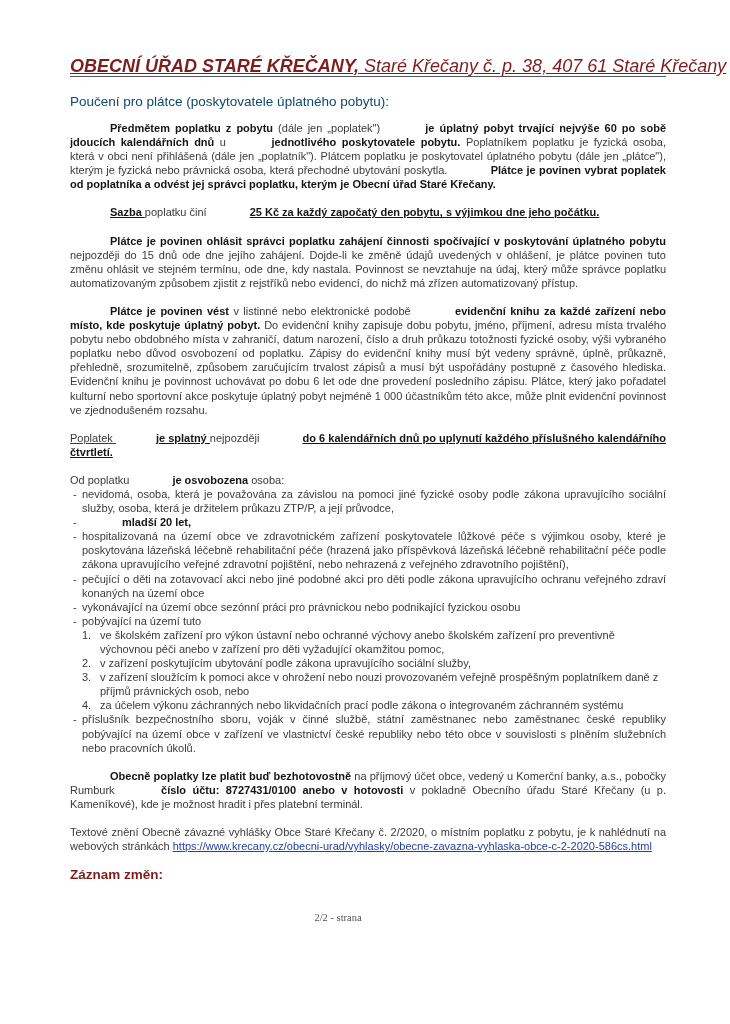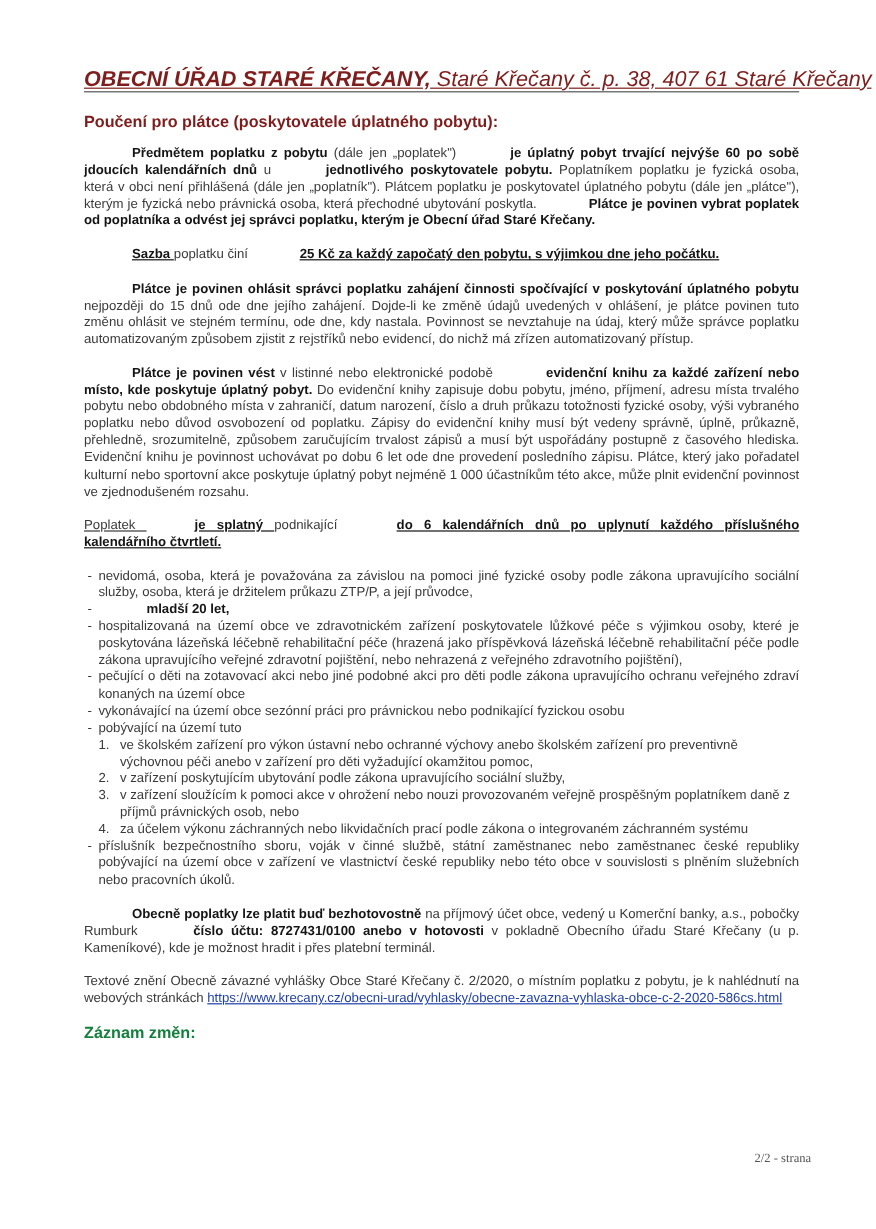--- a/index.html
+++ b/index.html
@@ -34,22 +34,22 @@
     .header .org {
       font-weight: bold;
       text-decoration: underline;
     }
     .header .addr {
       text-decoration: underline;
     }
     .title {
       margin-top: 16px;
       font-size: 13.5px;
-      font-weight: bold;
-      color: #7f1d1d;
+      font-weight: normal;
+      color: #0c4a6e;
       line-height: 18px;
     }
     p, .para {
       margin: 0;
       font-size: 11px;
       line-height: 14.1px;
       text-align: justify;
       color: #3a3a3a;
     }
     .b { font-weight: bold; color: #151515; padding-left: 40px; }
@@ -93,28 +93,28 @@
     }
     a.link {
       color: #1f3fa8;
       text-decoration: underline;
       margin-top: 35px;
     }
     .changes {
       margin-top: 14px;
       font-size: 13.5px;
       font-weight: bold;
-      color: #15803d;
+      color: #7f1d1d;
     }
     .footer {
       position: absolute;
       left: 0;
       width: 676px;
-      top: 960px;
-      text-align: right;
+      top: 912px;
+      text-align: center;
       font-family: "Liberation Serif", serif;
       font-size: 10.5px;
       color: #555;
     }
   </style>
 </head>
 <body>
 
 <div class="page">
 
@@ -144,25 +144,28 @@
 
   <div class="gap"></div>
 
   <p>
     <span class="b">Plátce je povinen vést</span><span> v listinné nebo elektronické podobě </span><span class="b">evidenční knihu za každé zařízení nebo místo, kde poskytuje úplatný pobyt.</span><span> Do evidenční knihy zapisuje dobu pobytu, jméno, příjmení, adresu místa trvalého pobytu nebo obdobného místa v zahraničí, datum narození, číslo a druh průkazu totožnosti fyzické osoby, výši vybraného poplatku nebo důvod osvobození od poplatku. Zápisy do evidenční knihy musí být vedeny správně, úplně, průkazně, přehledně, srozumitelně, způsobem zaručujícím trvalost zápisů a musí být uspořádány postupně z časového hlediska. Evidenční knihu je povinnost uchovávat po dobu 6 let ode dne provedení posledního zápisu. Plátce, který jako pořadatel kulturní nebo sportovní akce poskytuje úplatný pobyt nejméně 1 000 účastníkům této akce, může plnit evidenční povinnost ve zjednodušeném rozsahu.</span>
   </p>
 
   <div class="gap"></div>
 
   <p>
-    <span class="u">Poplatek </span><span class="b u">je splatný </span><span>podnikající </span><span class="b u">do 6 kalendářních dnů po uplynutí každého příslušného kalendářního čtvrtletí.</span>
-  </p>
-
-  <div class="gap"></div>
-
+    <span class="u">Poplatek </span><span class="b u">je splatný </span><span>nejpozději </span><span class="b u">do 6 kalendářních dnů po uplynutí každého příslušného kalendářního čtvrtletí.</span>
+  </p>
+
+  <div class="gap"></div>
+
+  <p>
+    <span>Od poplatku </span><span class="b">je osvobozena</span><span> osoba:</span>
+  </p>
 
   <ul class="list">
     <li><span class="dash">-</span><span>nevidomá, osoba, která je považována za závislou na pomoci jiné fyzické osoby podle zákona upravujícího sociální služby, osoba, která je držitelem průkazu ZTP/P, a její průvodce,</span></li>
     <li><span class="dash">-</span><span class="b">mladší 20 let,</span></li>
     <li><span class="dash">-</span><span>hospitalizovaná na území obce ve zdravotnickém zařízení poskytovatele lůžkové péče s výjimkou osoby, které je poskytována lázeňská léčebně rehabilitační péče (hrazená jako příspěvková lázeňská léčebně rehabilitační péče podle zákona upravujícího veřejné zdravotní pojištění, nebo nehrazená z veřejného zdravotního pojištění),</span></li>
     <li><span class="dash">-</span><span>pečující o děti na zotavovací akci nebo jiné podobné akci pro děti podle zákona upravujícího ochranu veřejného zdraví konaných na území obce</span></li>
     <li><span class="dash">-</span><span>vykonávající na území obce sezónní práci pro právnickou nebo podnikající fyzickou osobu</span></li>
     <li><span class="dash">-</span><span>pobývající na území tuto</span></li>
   </ul>
 

